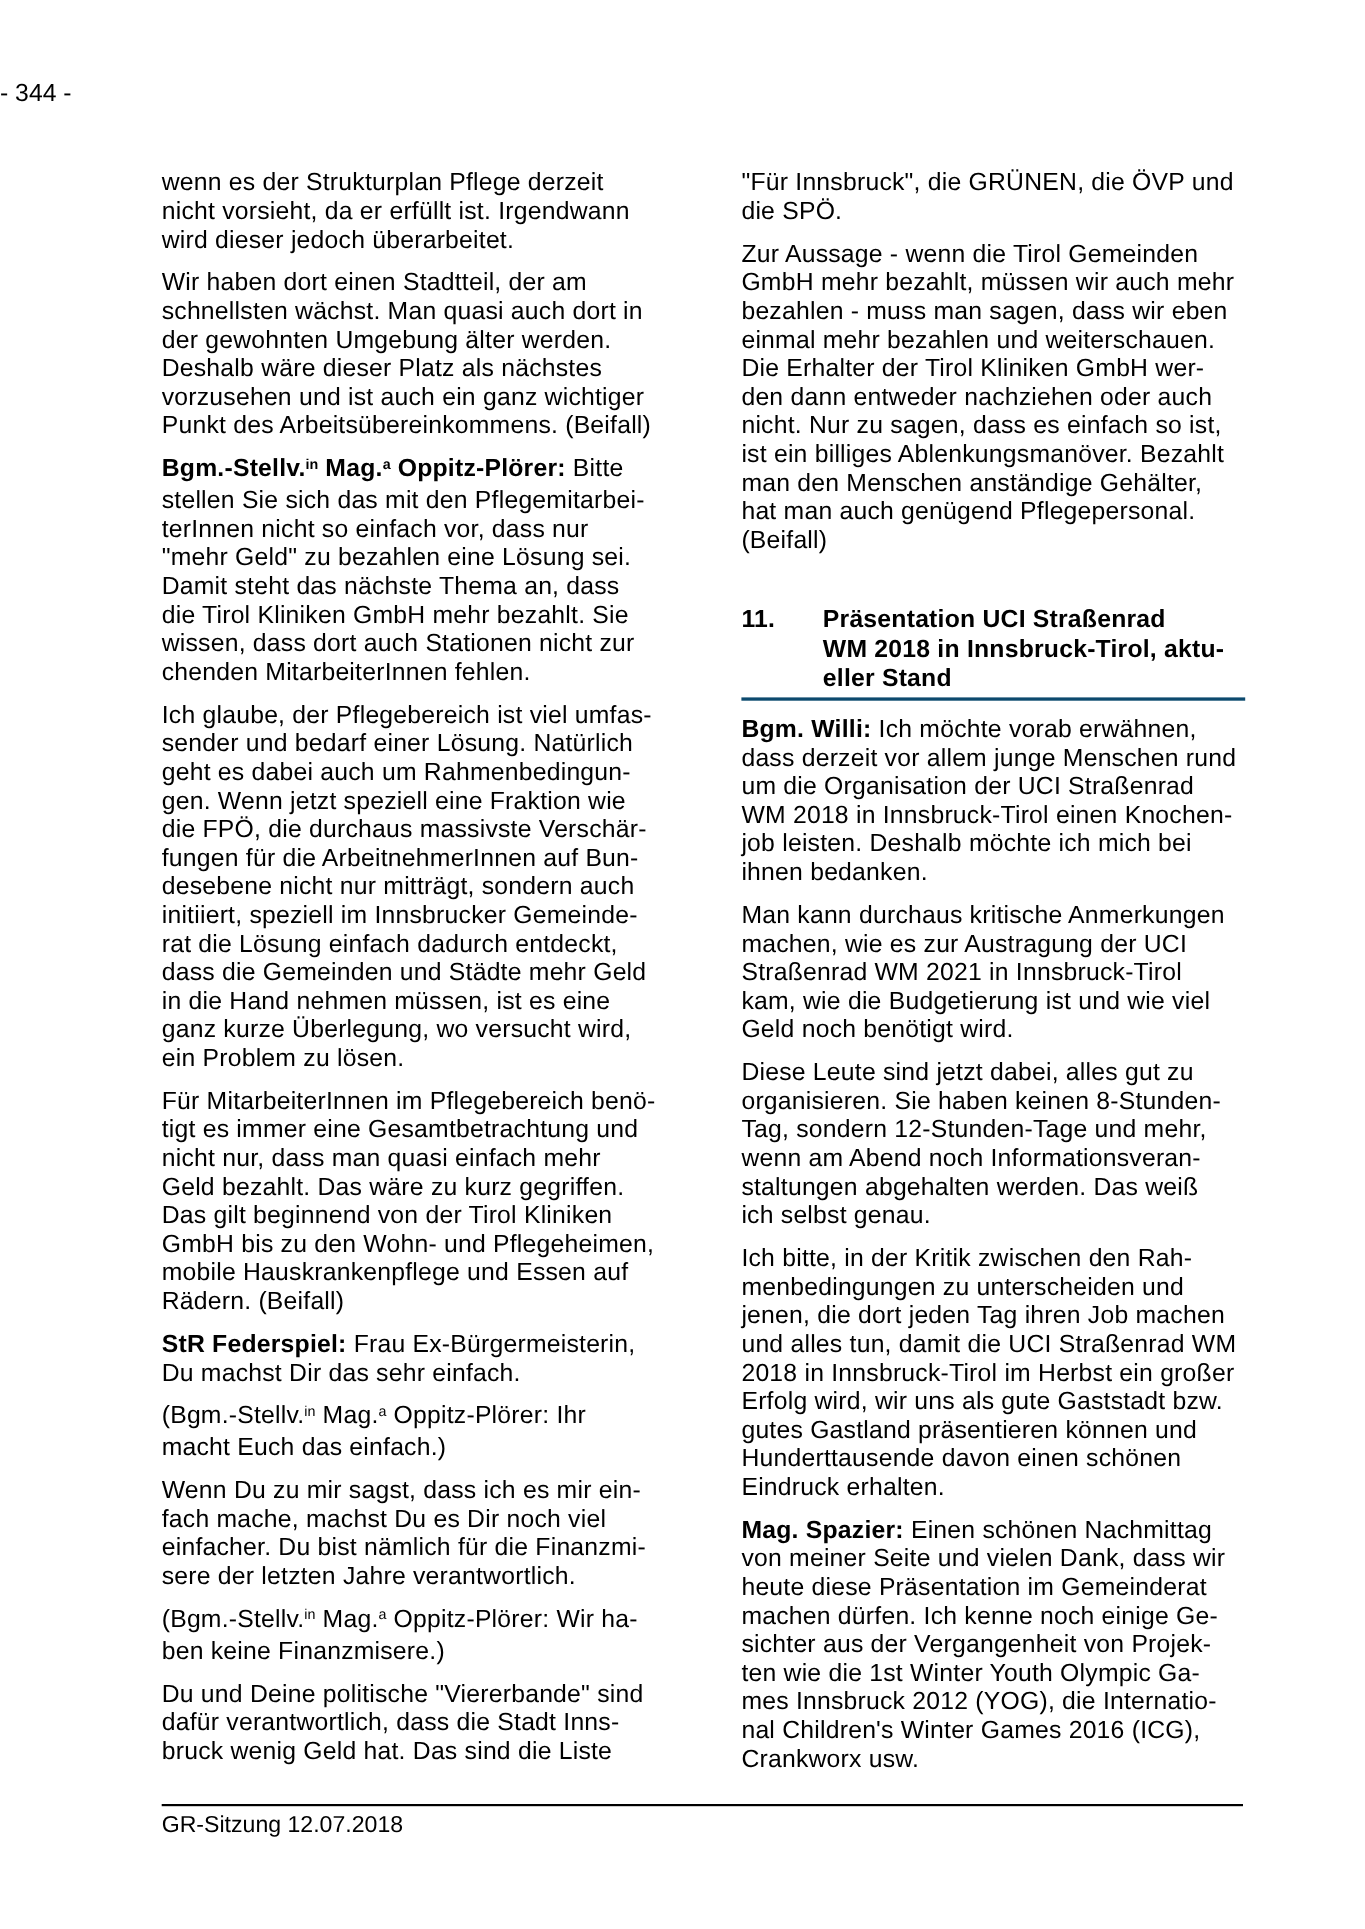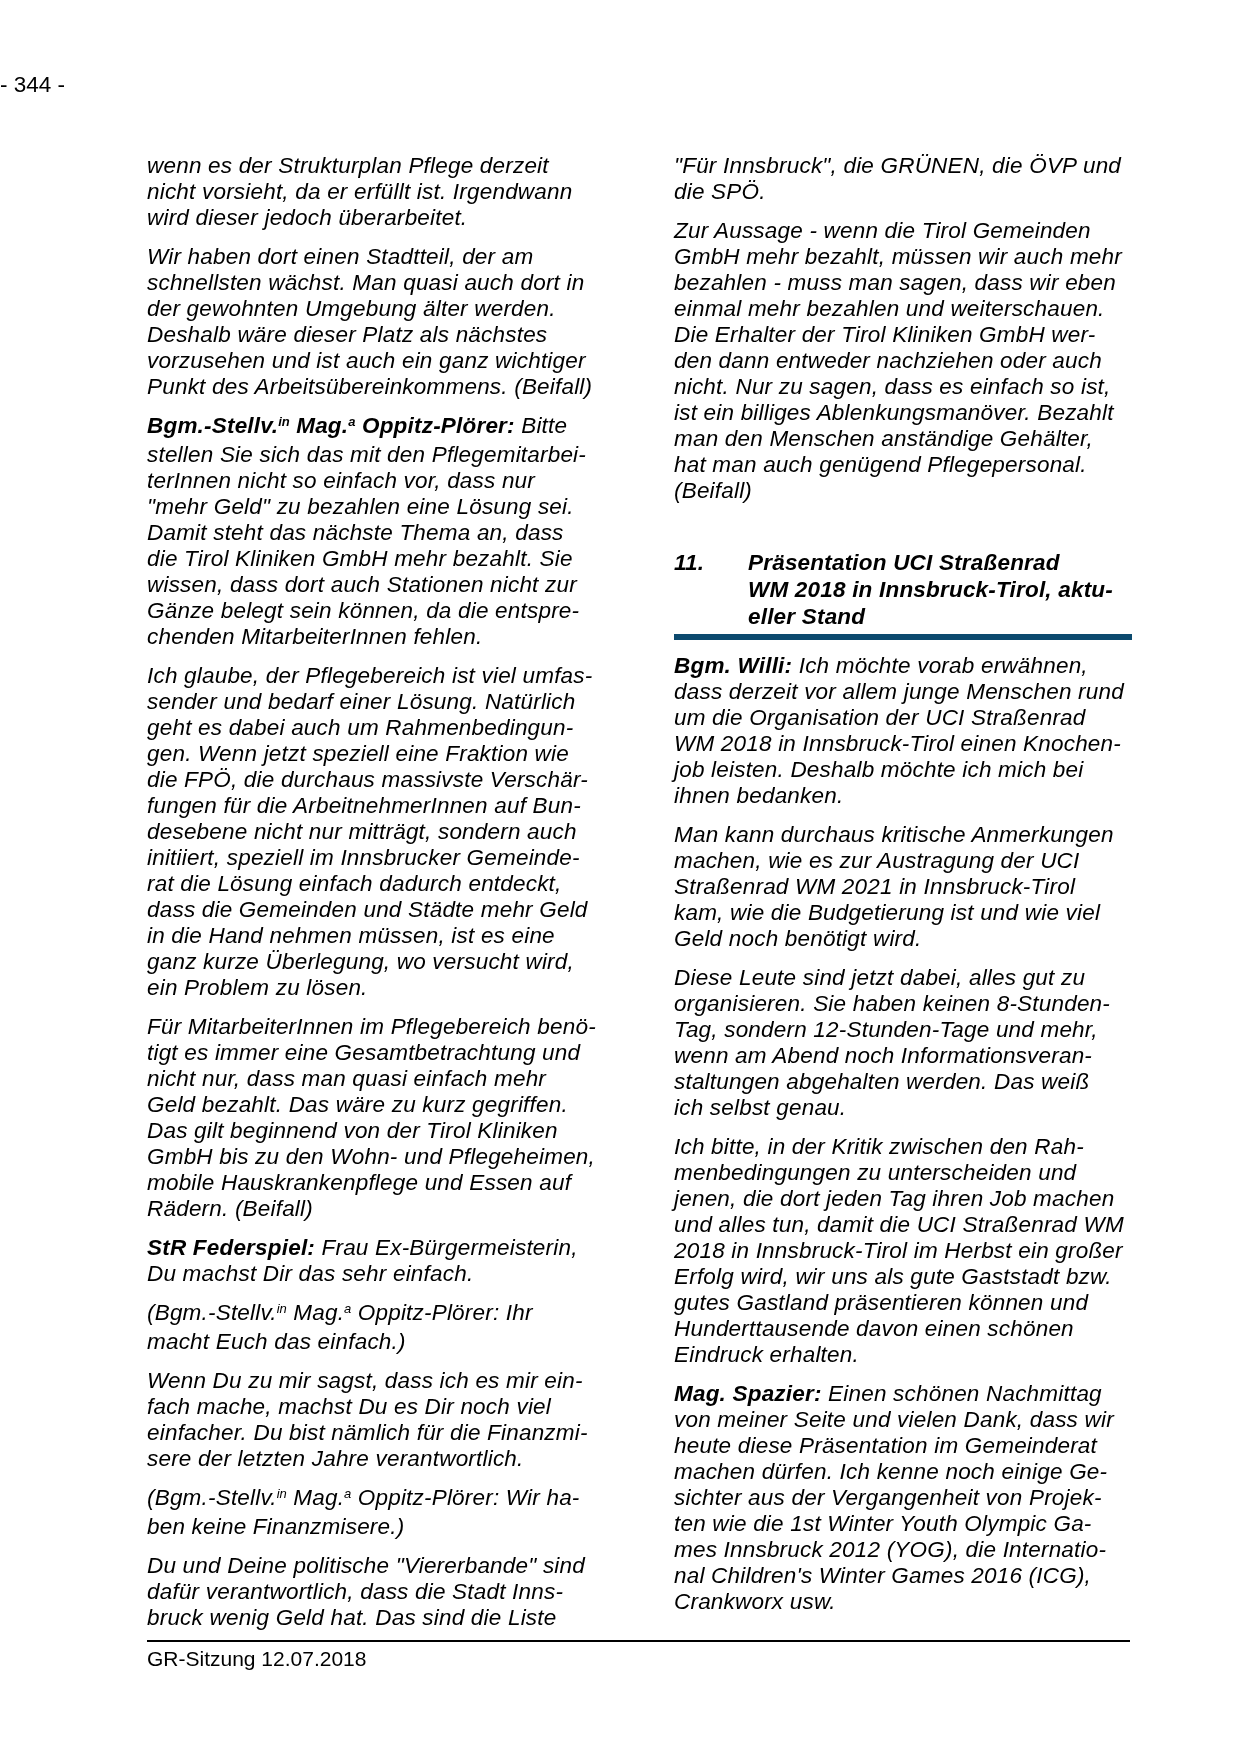--- a/index.html
+++ b/index.html
@@ -24,39 +24,38 @@
     font-size: 22.5px;
     line-height: 26px;
     white-space: pre;
   }
   .col {
     position: absolute;
     top: 153px;
     font-size: 22.5px;
     line-height: 26px;
     letter-spacing: 0.2px;
-    font-style: italic;
   }
   .col-left  { left: 147px; width: 462px; }
   .col-right { left: 674px; width: 458px; }
   .line { white-space: pre; }
   .block + .block { margin-top: 13px; }
   .b { font-weight: bold; }
   .sup {
     font-size: 13px;
     position: relative;
     top: -7px;
     letter-spacing: 0;
   }
   .block.heading {
     margin-top: 45px;
     display: flex;
     font-weight: bold;
     line-height: 27px;
-    border-bottom: 6px solid #0c4a6e;
+    border-bottom: 3px solid #0c4a6e;
     padding-bottom: 4px;
   }
   .block.heading .h-num {
     flex: 0 0 74px;
     width: 74px;
   }
   .footer-rule {
     position: absolute;
     left: 147px;
     top: 1640px;
@@ -94,21 +93,20 @@
       <div class="line"><span>Punkt des Arbeitsübereinkommens. (Beifall)</span></div>
     </div>
     <div class="block">
       <div class="line"><span class="b">Bgm.-Stellv.</span><span class="b sup">in</span><span class="b"> Mag.</span><span class="b sup">a</span><span class="b"> Oppitz-Plörer:</span><span> Bitte</span></div>
       <div class="line"><span>stellen Sie sich das mit den Pflegemitarbei-</span></div>
       <div class="line"><span>terInnen nicht so einfach vor, dass nur</span></div>
       <div class="line"><span>"mehr Geld" zu bezahlen eine Lösung sei.</span></div>
       <div class="line"><span>Damit steht das nächste Thema an, dass</span></div>
       <div class="line"><span>die Tirol Kliniken GmbH mehr bezahlt. Sie</span></div>
       <div class="line"><span>wissen, dass dort auch Stationen nicht zur</span></div>
-      <div class="line"><span>Gänze belegt sein können, da die entspre-</span></div>
       <div class="line"><span>chenden MitarbeiterInnen fehlen.</span></div>
     </div>
     <div class="block">
       <div class="line"><span>Ich glaube, der Pflegebereich ist viel umfas-</span></div>
       <div class="line"><span>sender und bedarf einer Lösung. Natürlich</span></div>
       <div class="line"><span>geht es dabei auch um Rahmenbedingun-</span></div>
       <div class="line"><span>gen. Wenn jetzt speziell eine Fraktion wie</span></div>
       <div class="line"><span>die FPÖ, die durchaus massivste Verschär-</span></div>
       <div class="line"><span>fungen für die ArbeitnehmerInnen auf Bun-</span></div>
       <div class="line"><span>desebene nicht nur mitträgt, sondern auch</span></div>

